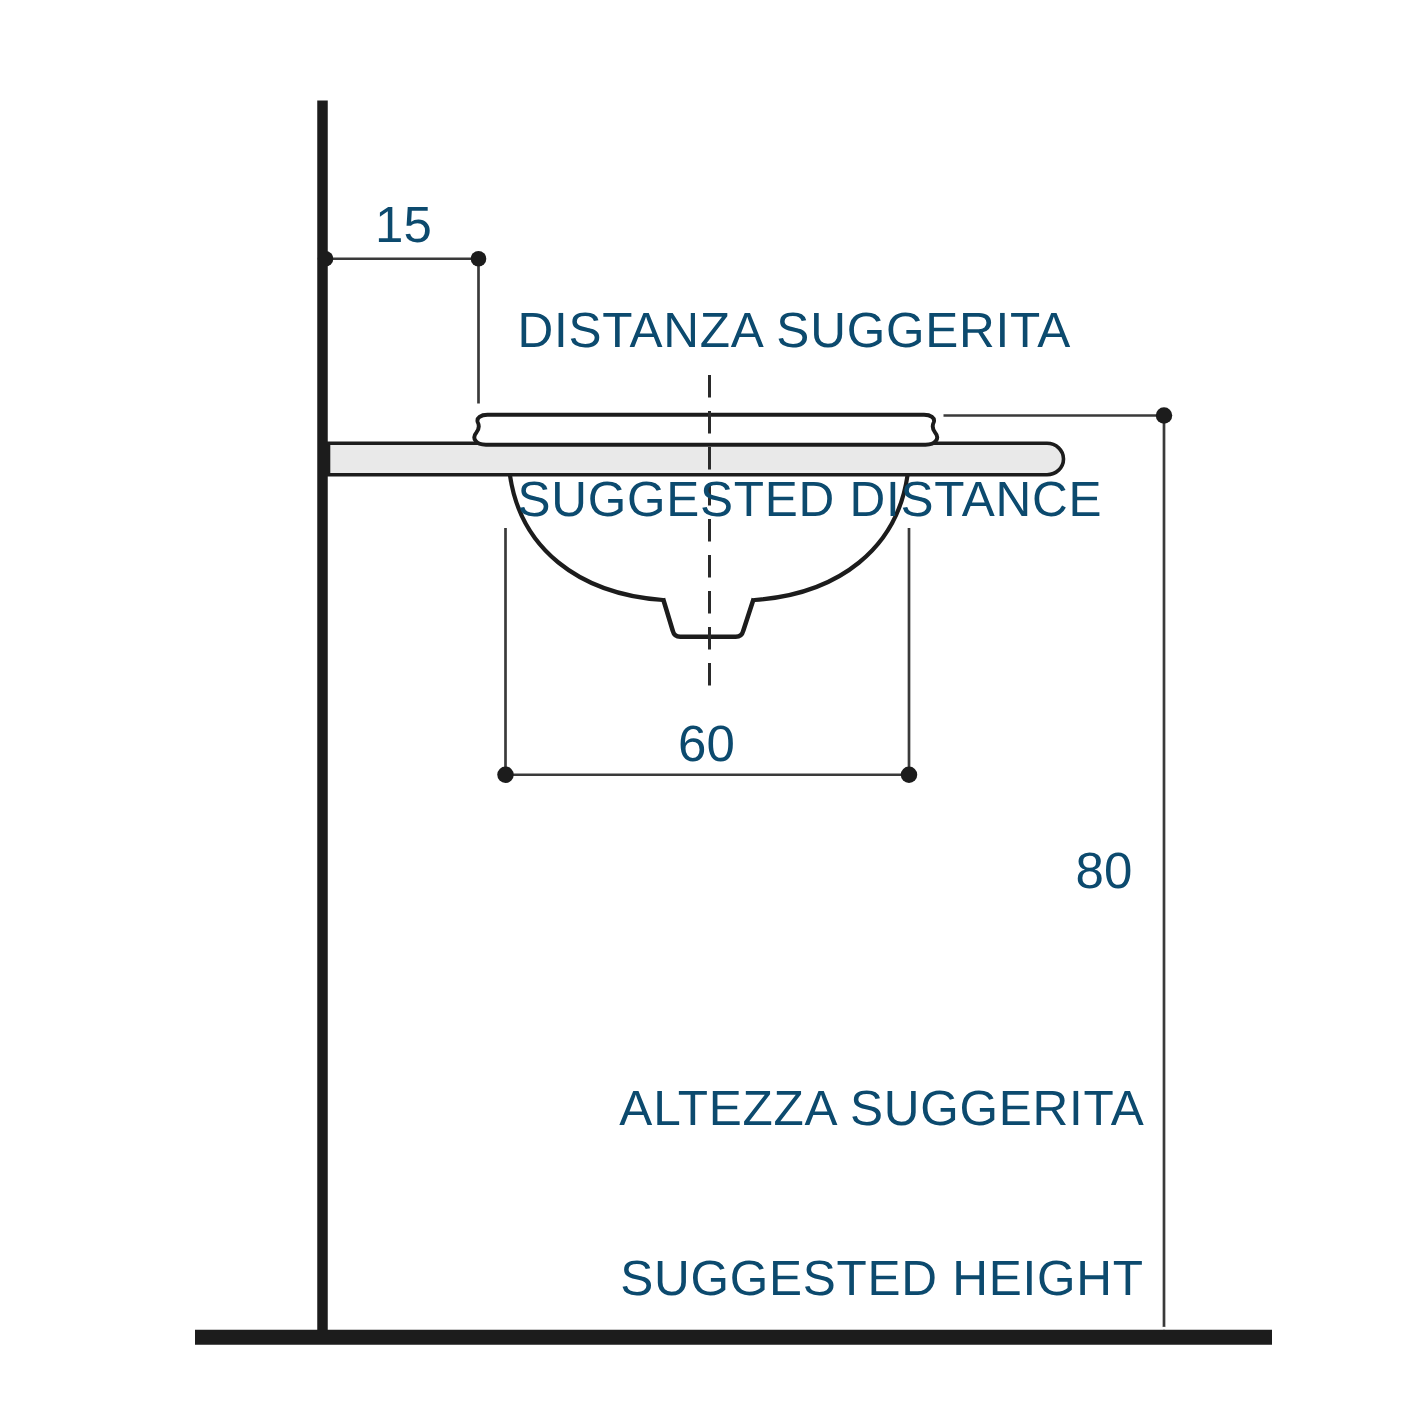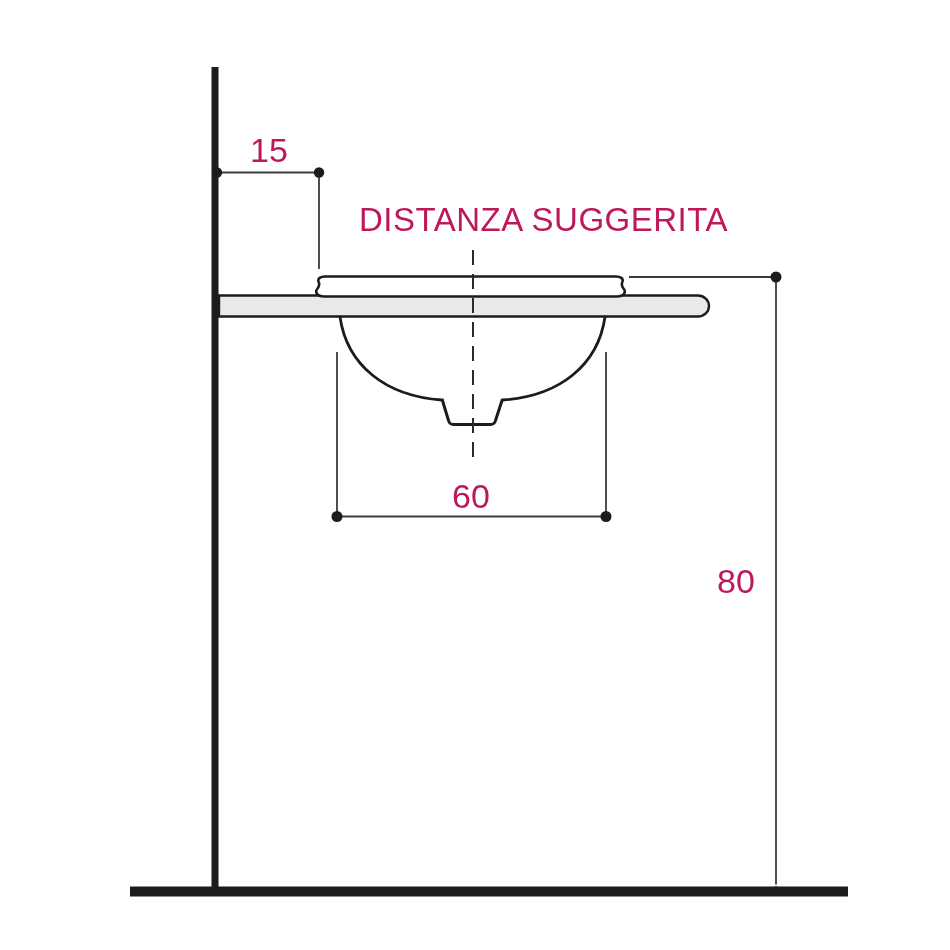--- a/index.html
+++ b/index.html
@@ -15,36 +15,36 @@
     overflow: hidden;
     font-family: "Liberation Sans", sans-serif;
   }
   .linework {
     position: absolute;
     left: 0;
     top: 0;
   }
   .txt {
     position: absolute;
-    color: #be185d;
+    color: #0c4a6e;
     white-space: pre;
   }
   .dim-num {
     font-size: 34px;
     font-weight: 400;
     text-align: center;
     letter-spacing: 0px;
   }
   .label-block {
     font-size: 33px;
     line-height: 37.5px;
     font-weight: 400;
     letter-spacing: 0.5px;
   }
-  .label-left { text-align: left; margin-left: 14px; }
+  .label-left { text-align: left; }
   .label-center { text-align: center; }
 </style>
 </head>
 <body>
 
 <div class="canvas">
 
   <svg class="linework" width="950" height="950" viewBox="0 0 950 950">
 
     <path d="M 219,295.5 H 698 A 11,10.5 0 0 1 709,306 A 11,10.5 0 0 1 698,316.5 H 219 Z" stroke="#1c1c1c" stroke-width="2.4" fill="#e9e9e9"></path>
@@ -76,20 +76,25 @@
 
     <rect x="211.5" y="67" width="7" height="821" fill="#1c1c1c"></rect>
 
     <rect x="130" y="886.5" width="718" height="10" fill="#1c1c1c"></rect>
   </svg>
 
   <div class="txt dim-num" style="left:239px; top:131px; width:60px;">15</div>
 
   <div class="txt label-block label-left" style="left:345px; top:126px;">
     <div>DISTANZA SUGGERITA</div>
+    <div>SUGGESTED DISTANCE</div>
   </div>
 
   <div class="txt dim-num" style="left:441px; top:477px; width:60px;">60</div>
 
   <div class="txt dim-num" style="left:706px; top:562px; width:60px;text-align:center;">80</div>
 
+  <div class="txt label-block label-center" style="left:408px; top:645px; width:360px;">
+    <div>ALTEZZA SUGGERITA</div>
+    <div>SUGGESTED HEIGHT</div>
+  </div>
 
 </div>
 
 </body></html>

